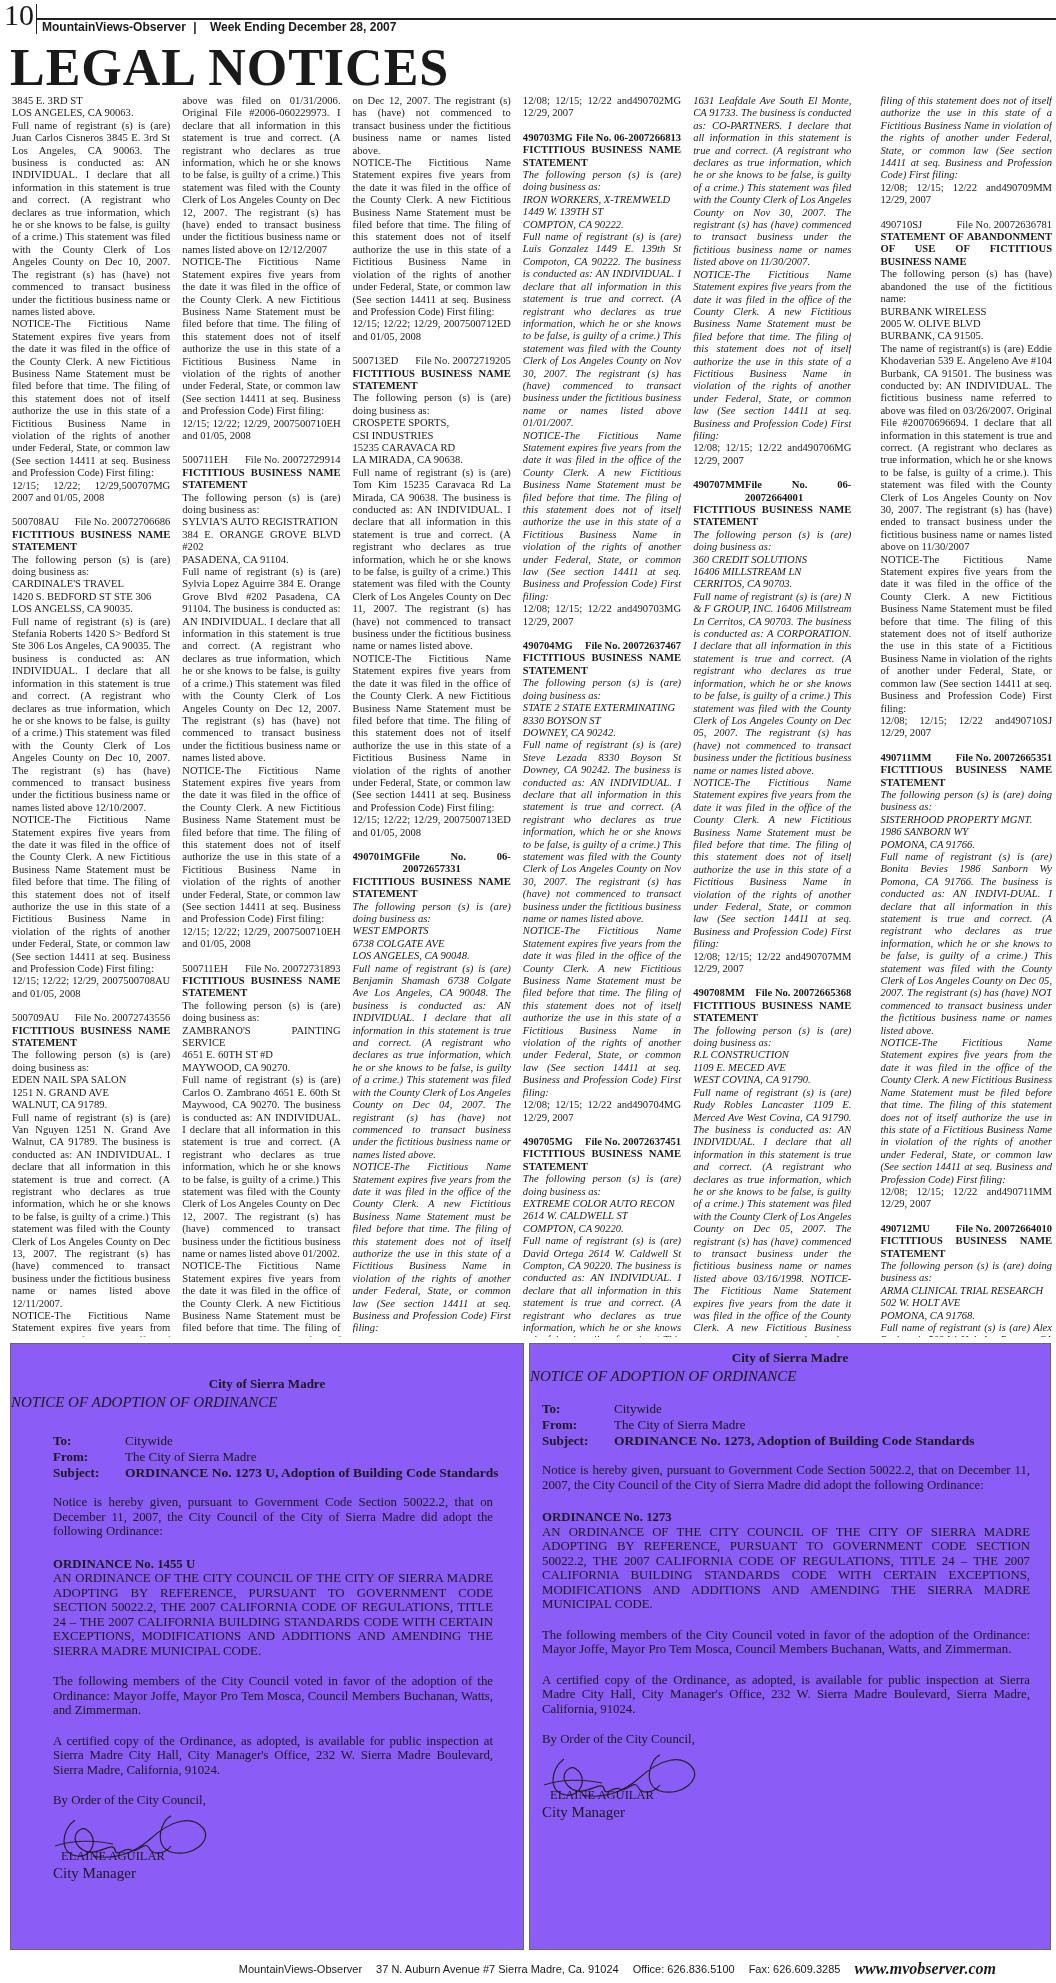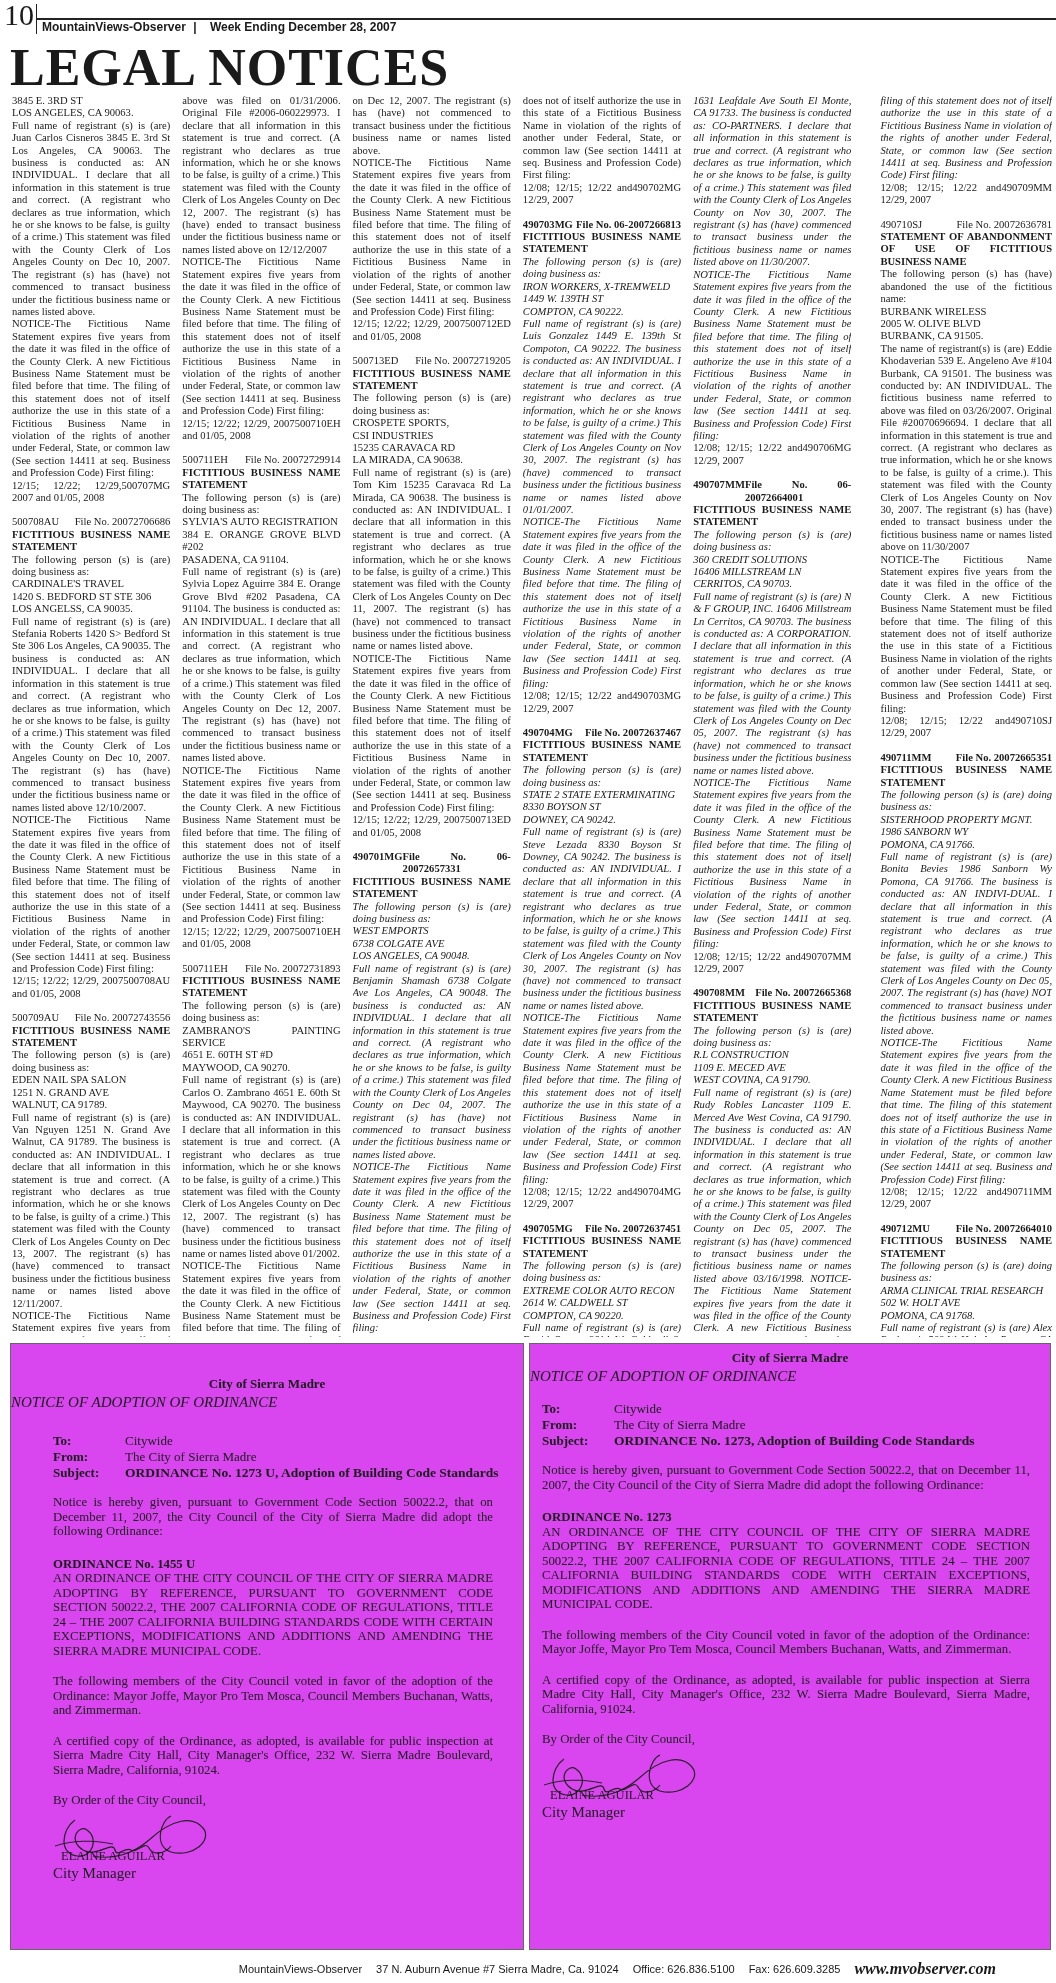--- a/index.html
+++ b/index.html
@@ -15,21 +15,21 @@
   .col { width:166px; height:1242px; overflow:hidden; font-size:10.6px; line-height:12.4px; text-align:justify; }
   .col.c6 { width:180px;margin-left:17px; }
   .notice { margin-bottom:12px; }
   .notice p { margin:0; }
   .notice .head { display:flex; justify-content:space-between; }
   .notice .kind { font-weight:bold; text-transform:uppercase; }
   .notice .dba { text-transform:uppercase; }
   .notice .foot { display:flex; justify-content:space-between; }
   .notice.it .body, .notice.it .dba, .notice.it .intro, .notice.it .reg { font-style:italic; }
   .notice.bh .head { font-weight:bold; }
-  .ordbox { position:absolute; top:1343px; height:607px; border:1px solid #666; box-sizing:border-box; background:#d946ef; font-family:"Liberation Serif", serif; }
+  .ordbox { position:absolute; top:1343px; height:607px; border:1px solid #666; box-sizing:border-box; background:#8b5cf6; font-family:"Liberation Serif", serif; }
   .ordbox.left { left:10px; width:514px; }
   .ordbox.right { left:529px; width:522px; }
   .ordbox .city { text-align:center; font-weight:bold; font-size:13px; margin-top:32px; }
   .ordbox.right .city { margin-top:6px; }
   .ordbox .ntitle { text-align:left; font-style:italic; font-size:15px; margin-top:2px; }
   .ordbox .meta { margin:22px 0 0 42px; font-size:13px; }
   .ordbox.right .meta { margin-left:12px; margin-top:16px; }
   .ordbox .meta .row { display:flex; line-height:16px; }
   .ordbox .meta .k { font-weight:bold; width:72px; }
   .ordbox .meta .v.bold { font-weight:bold; font-size:13.5px; }
@@ -187,21 +187,20 @@
       <div class="notice it bh">
         <div class="head">
           <span>490702MG</span>
           <span>File No. 06-20072645910</span>
         </div>
         <p class="kind">FICTITIOUS BUSINESS NAME STATEMENT</p>
       </div>
     </div>
     <div class="col">
       <div class="notice">
-        <p class="body">does not of itself authorize the use in this state of a Fictitious Business Name in violation of the rights of another under Federal, State, or common law (See section 14411 at seq. Business and Profession Code) First filing:</p>
         <div class="foot">
           <span>12/08; 12/15; 12/22 and 12/29, 2007</span>
           <span>490702MG</span>
         </div>
       </div>
       <div class="notice it bh">
         <div class="head">
           <span>490703MG</span>
           <span>File No. 06-2007266813</span>
         </div>

